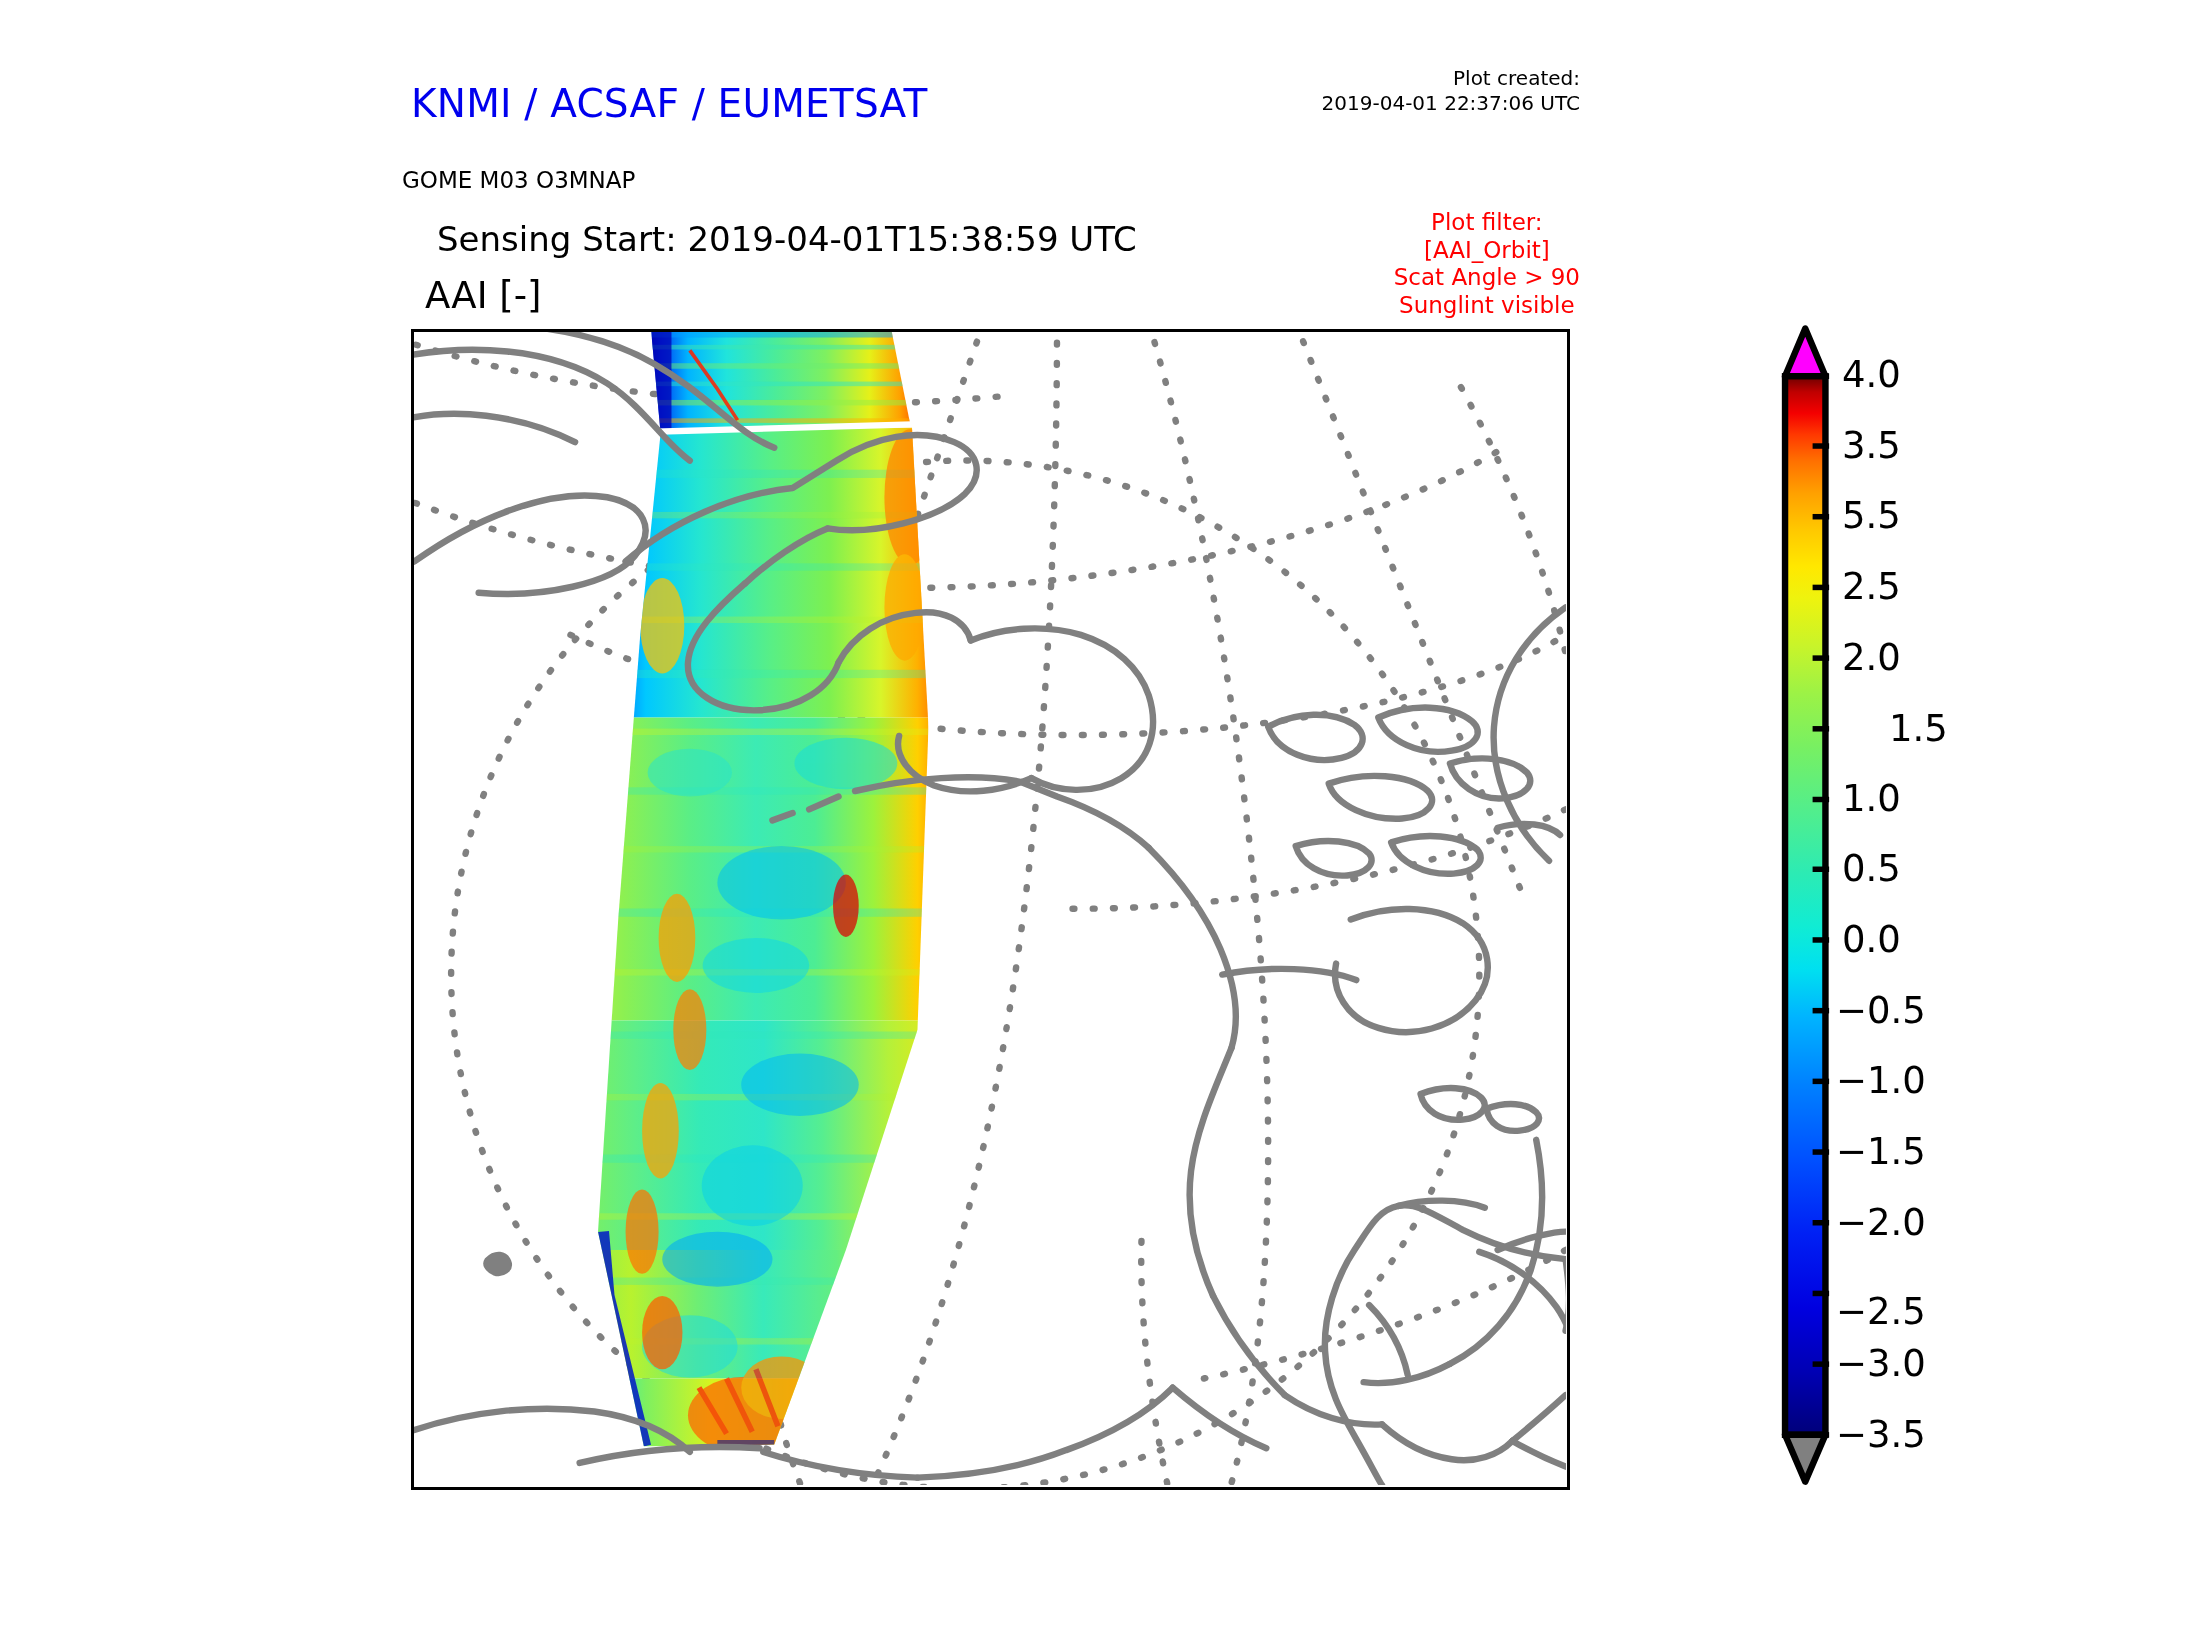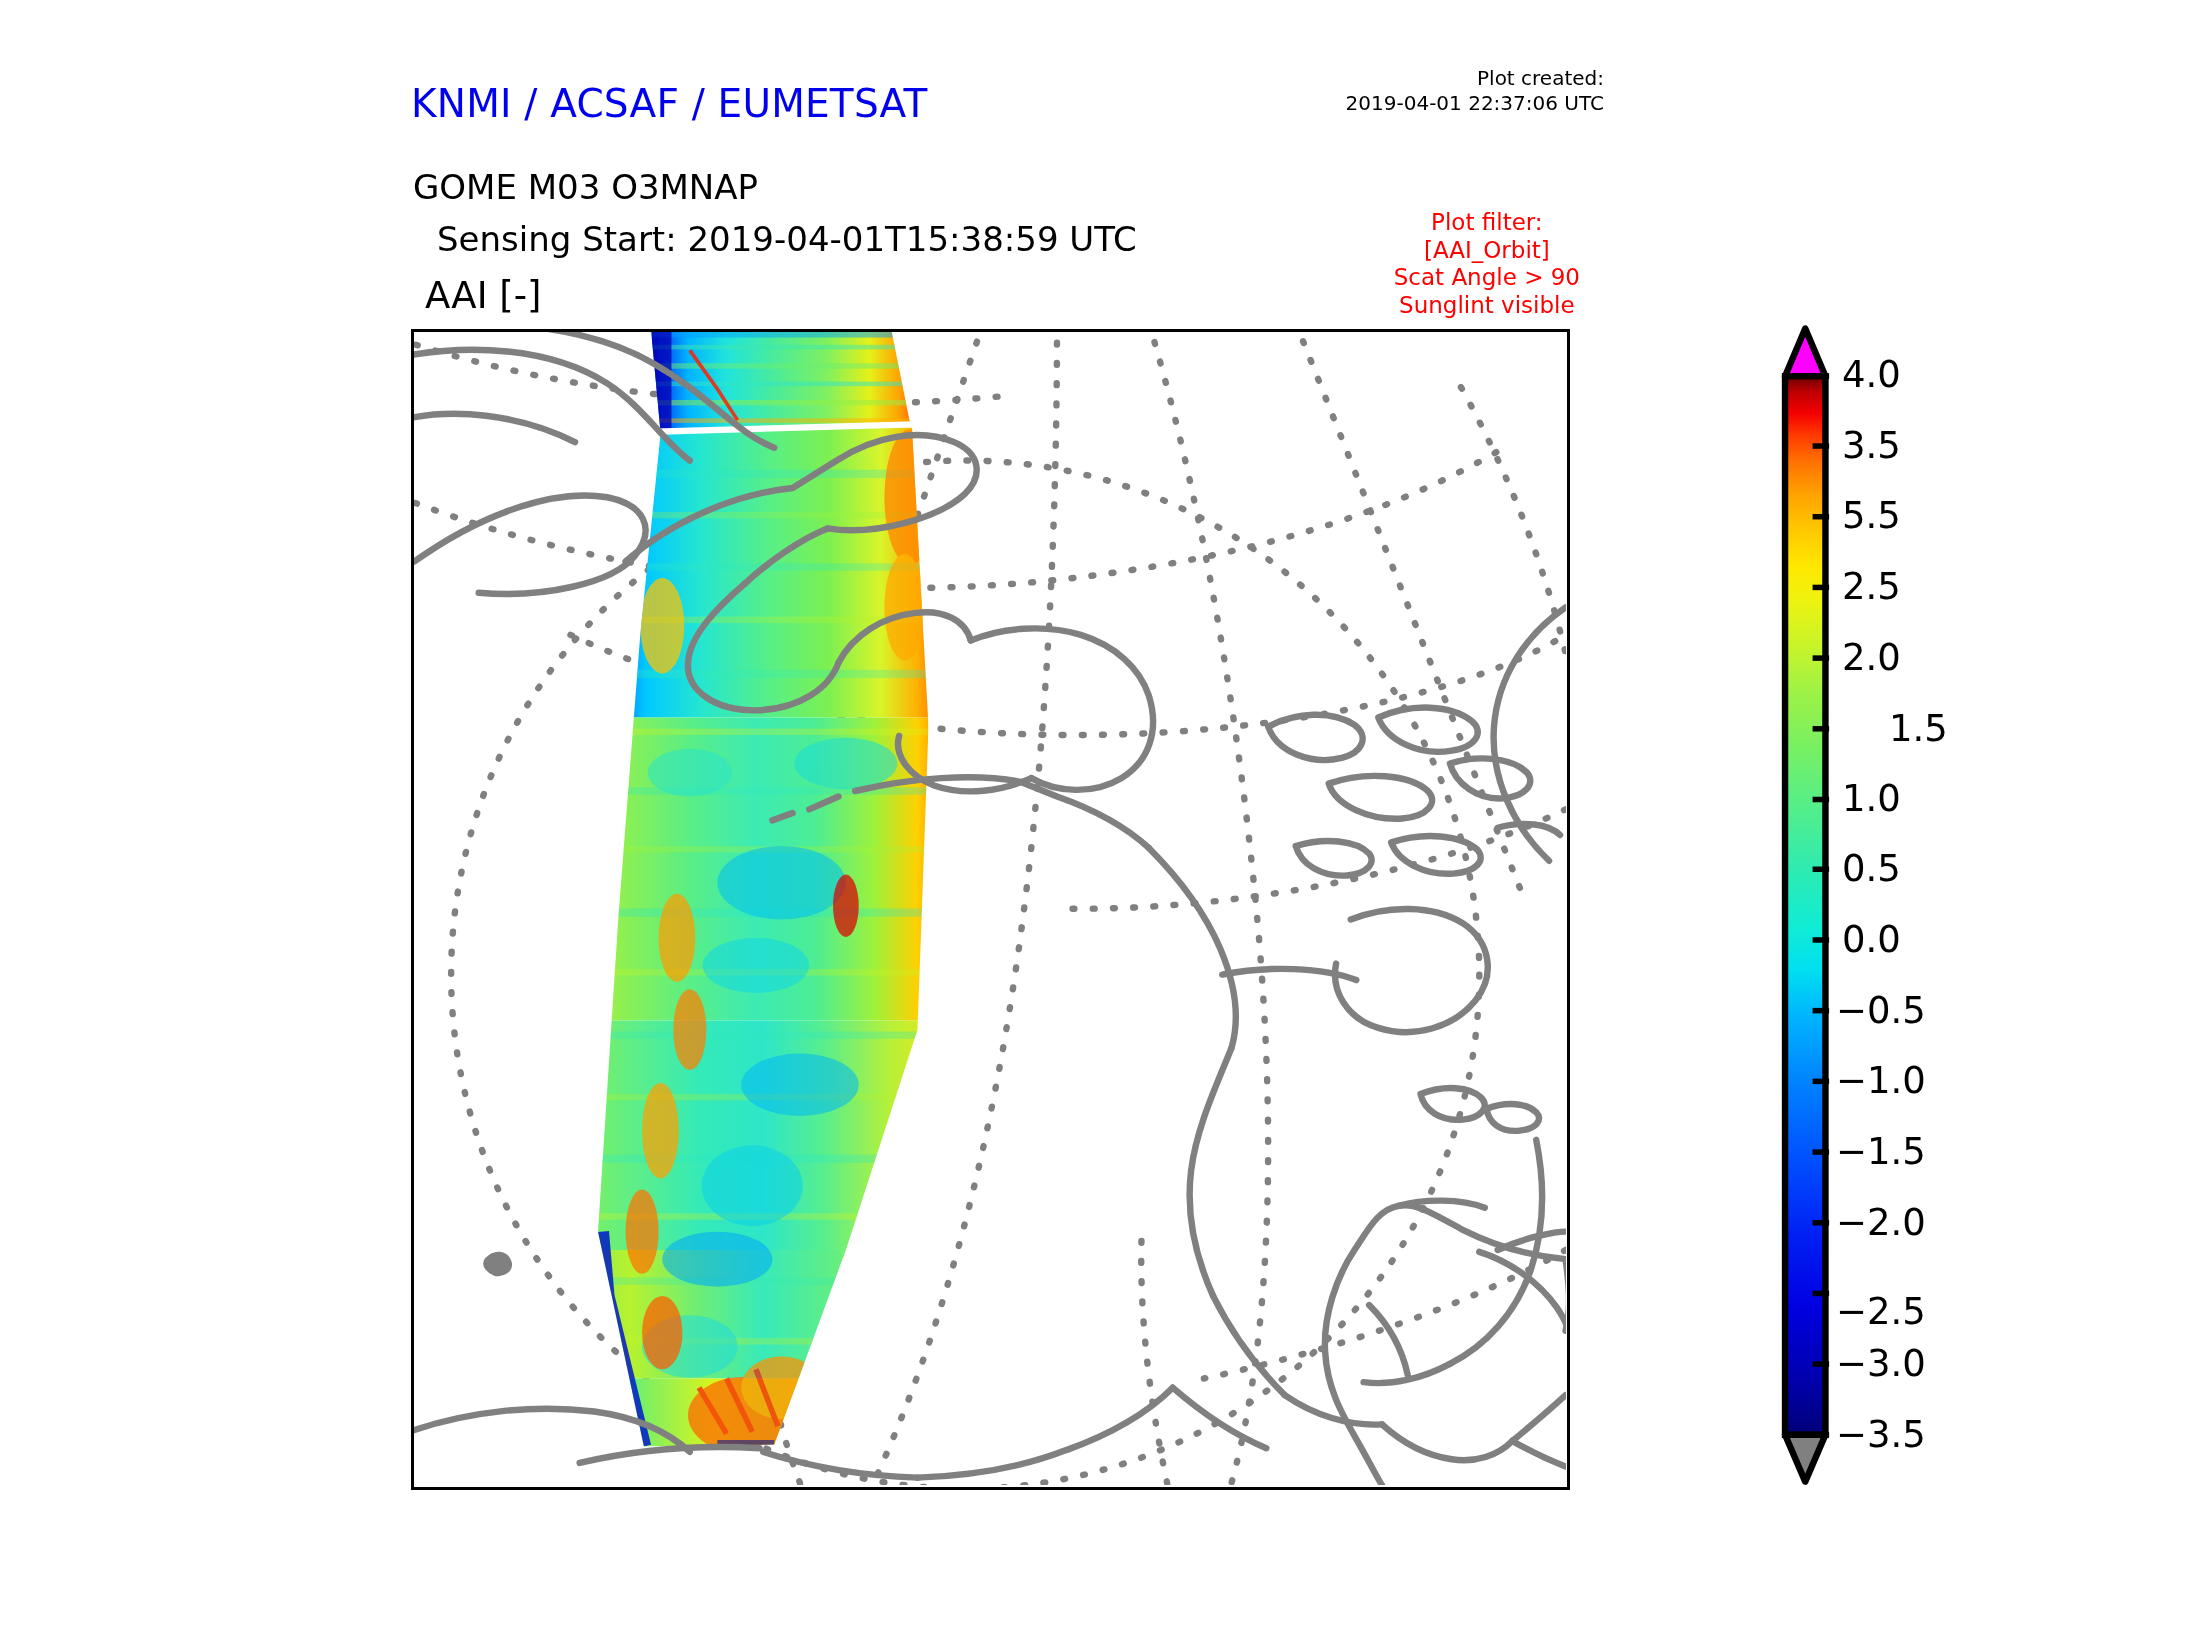--- a/index.html
+++ b/index.html
@@ -3,23 +3,23 @@
 <meta charset="utf-8">
 <style>
   html,body{margin:0;padding:0;background:#fff;}
   body{width:2204px;height:1653px;position:relative;overflow:hidden;
        font-family:"DejaVu Sans","Liberation Sans",sans-serif;color:#000;}
 
   .abs{position:absolute;}
 
   
   #org-title{left:411px;top:81px;font-size:39px;color:#0000ee;letter-spacing:0.2px;white-space:nowrap;}
-  #created-block{position:absolute;right:600px;top:66px;text-align:right;font-size:20px;line-height:1.24;white-space:nowrap;}
-
-  #product-title{left:413px;top:167px;font-size:34px;white-space:nowrap;}
+  #created-block{position:absolute;right:624px;top:66px;text-align:right;font-size:20px;line-height:1.24;white-space:nowrap;}
+
+  #product-title{left:402px;top:167px;font-size:23px;white-space:nowrap;}
   #sensing-start{left:411px;top:219px;font-size:34px;white-space:nowrap;margin-left:26px;}
 
   #filter-block{position:absolute;right:624px;top:209px;text-align:center;font-size:23px;line-height:1.20;color:#ff0000;white-space:nowrap;}
 
   #axes-title{left:425px;top:274px;width:1159px;text-align:left;font-size:37px;}
 
   
   #map-frame{left:411px;top:329px;width:1159px;height:1161px;
              border:3.7px solid #000;box-sizing:border-box;background:#fff;overflow:hidden;}
   #map-svg{position:absolute;left:0;top:0;}

